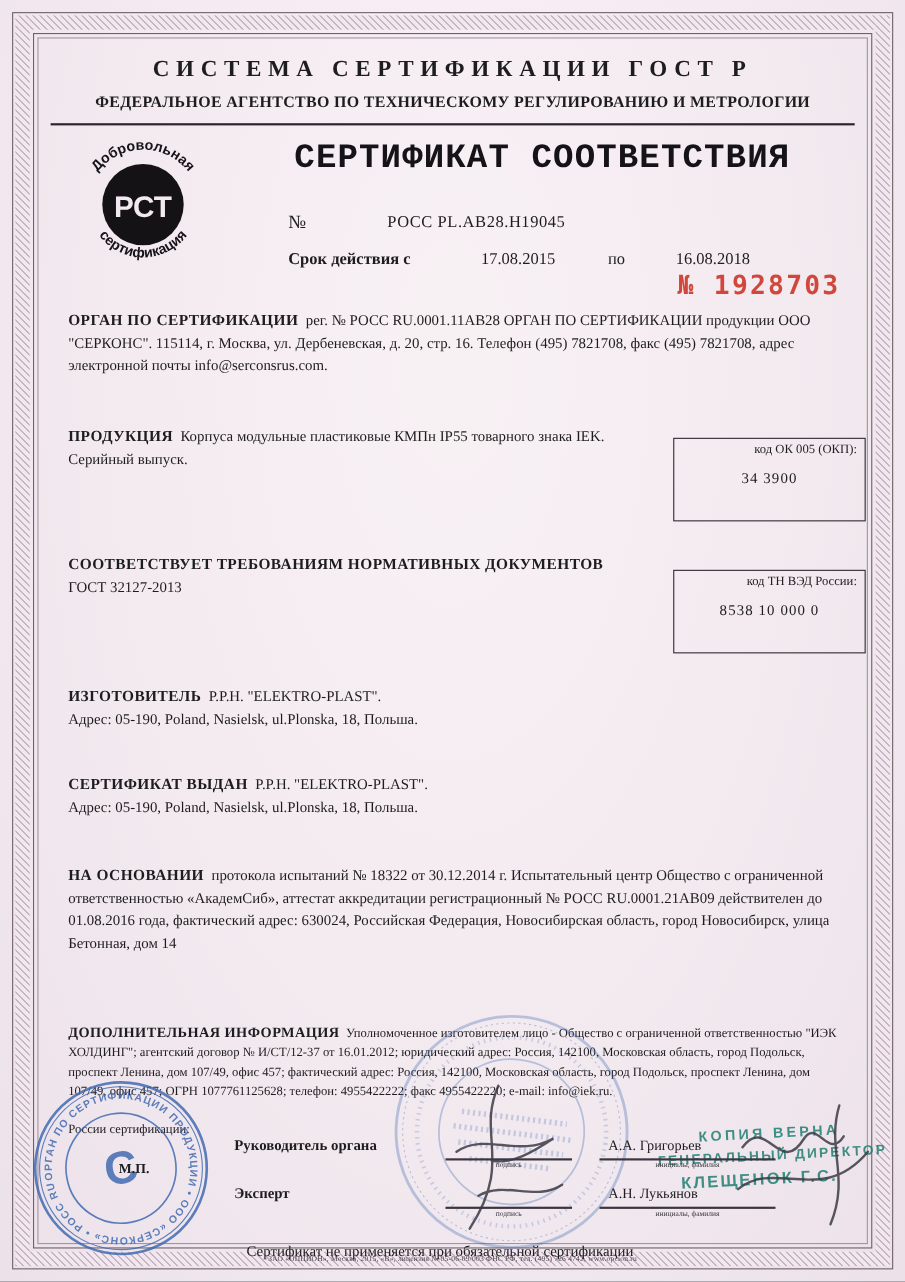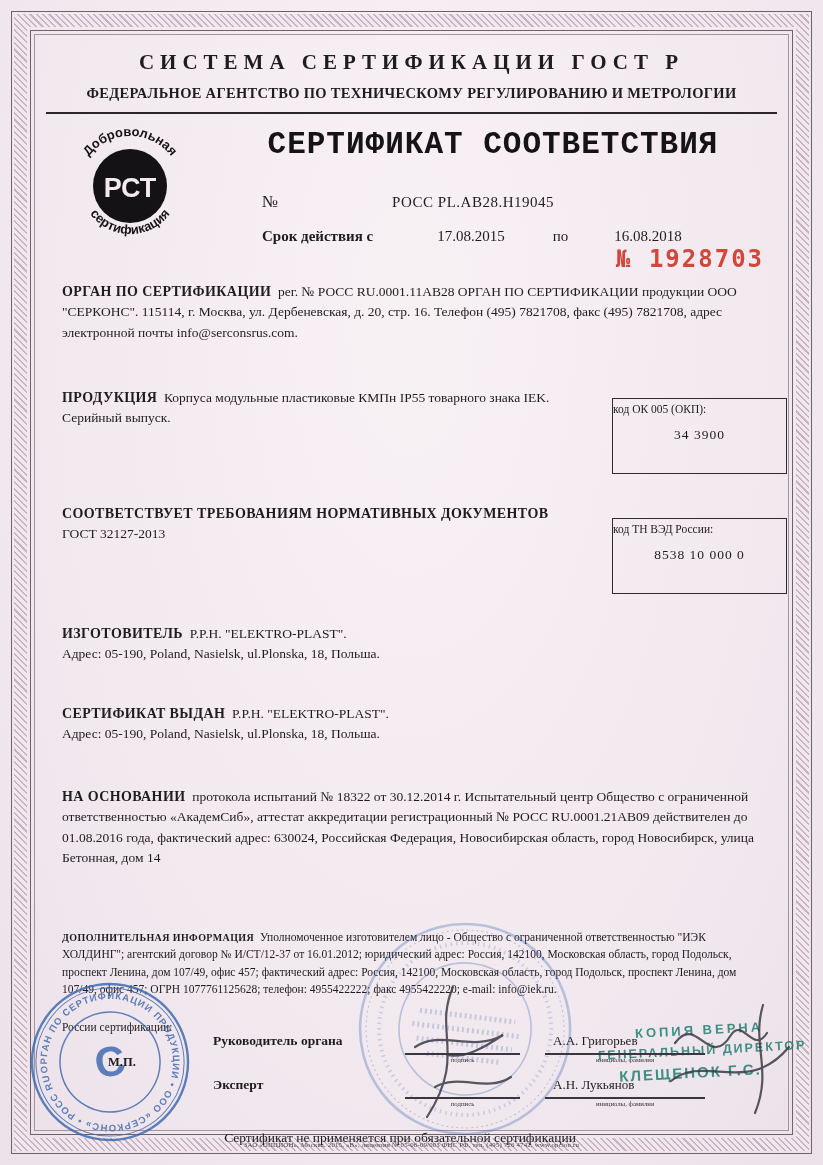--- a/index.html
+++ b/index.html
@@ -15,45 +15,45 @@
   .frame-inner{position:absolute;inset:30px;border:1px solid #6f6069;pointer-events:none;}
   .frame-inner2{position:absolute;inset:34px;border:1px solid #a5939f;pointer-events:none;}
 
   .sys-title{top:50px;left:0;width:100%;text-align:center;font-size:21px;font-weight:bold;letter-spacing:6px;}
   .agency{top:85px;left:0;width:100%;text-align:center;font-size:14.5px;font-weight:bold;letter-spacing:.3px;}
   .hrline{top:112px;left:46px;right:46px;height:2px;background:#2a262b;}
 
   .cert-title{top:127px;left:198px;width:590px;text-align:center;font-family:Liberation Mono, monospace;
     font-size:31px;font-weight:bold;letter-spacing:1px;color:#151318;}
   .num-label{top:192px;left:262px;font-size:17px;}
-  .num-value{top:194px;left:352px;font-size:15px;letter-spacing:.5px;margin-left:40px;}
+  .num-value{top:194px;left:352px;font-size:15px;letter-spacing:.5px;}
   .validity{top:228px;left:262px;font-size:15px;}
   .validity b{font-weight:bold;}
   .v-from{margin-left:64px;}
   .v-po{margin-left:48px;font-weight:normal;}
   .v-to{margin-left:46px;}
   .form-number{top:245px;left:592px;font-family:"DejaVu Sans Mono",monospace;font-weight:bold;
     font-size:24px;letter-spacing:2px;color:#cf3a2c;opacity:.92;margin-left:24px;}
 
   .section{left:62px;width:708px;font-size:13.5px;line-height:1.5;}
   .sec-label{font-weight:bold;font-size:14px;letter-spacing:.4px;}
   .sec-org{top:281px;}
   .sec-product{top:387px;width:548px;}
   .sec-conforms{top:503px;}
   .sec-manufacturer{top:623px;}
   .sec-issued{top:703px;}
   .sec-basis{top:786px;}
   .sec-additional{top:929px;font-size:11.5px;line-height:1.5;}
-  .sec-additional .sec-label{font-size:10px;}
+  .sec-additional .sec-label{font-size:13px;}
   .sec-scheme{top:1019px;font-size:11.5px;}
 
   .code-box{width:173px;height:74px;border:1.5px solid #2f2a30;left:612px;}
   .box-okp{top:398px;}
   .box-tnved{top:518px;}
-  .code-box .box-label{display:block;font-size:11.5px;padding:4px 7px 0 0;}
+  .code-box .box-label{display:block;text-align:right;font-size:11.5px;padding:4px 7px 0 0;}
   .code-box .box-value{display:block;text-align:center;font-size:13.5px;margin-top:12px;letter-spacing:1px;}
 
   .mp{top:1055px;left:108px;font-size:12.5px;font-weight:bold;z-index:6;}
   .sig-label{font-size:13.5px;font-weight:bold;z-index:6;}
   .sig-head{top:1033px;left:213px;}
   .sig-expert{top:1077px;left:213px;}
   .sig-line{height:1.5px;background:#3a3640;z-index:6;}
   .line-s1{top:1053px;left:405px;width:115px;}
   .line-n1{top:1053px;left:545px;width:160px;}
   .line-s2{top:1097px;left:405px;width:115px;}

